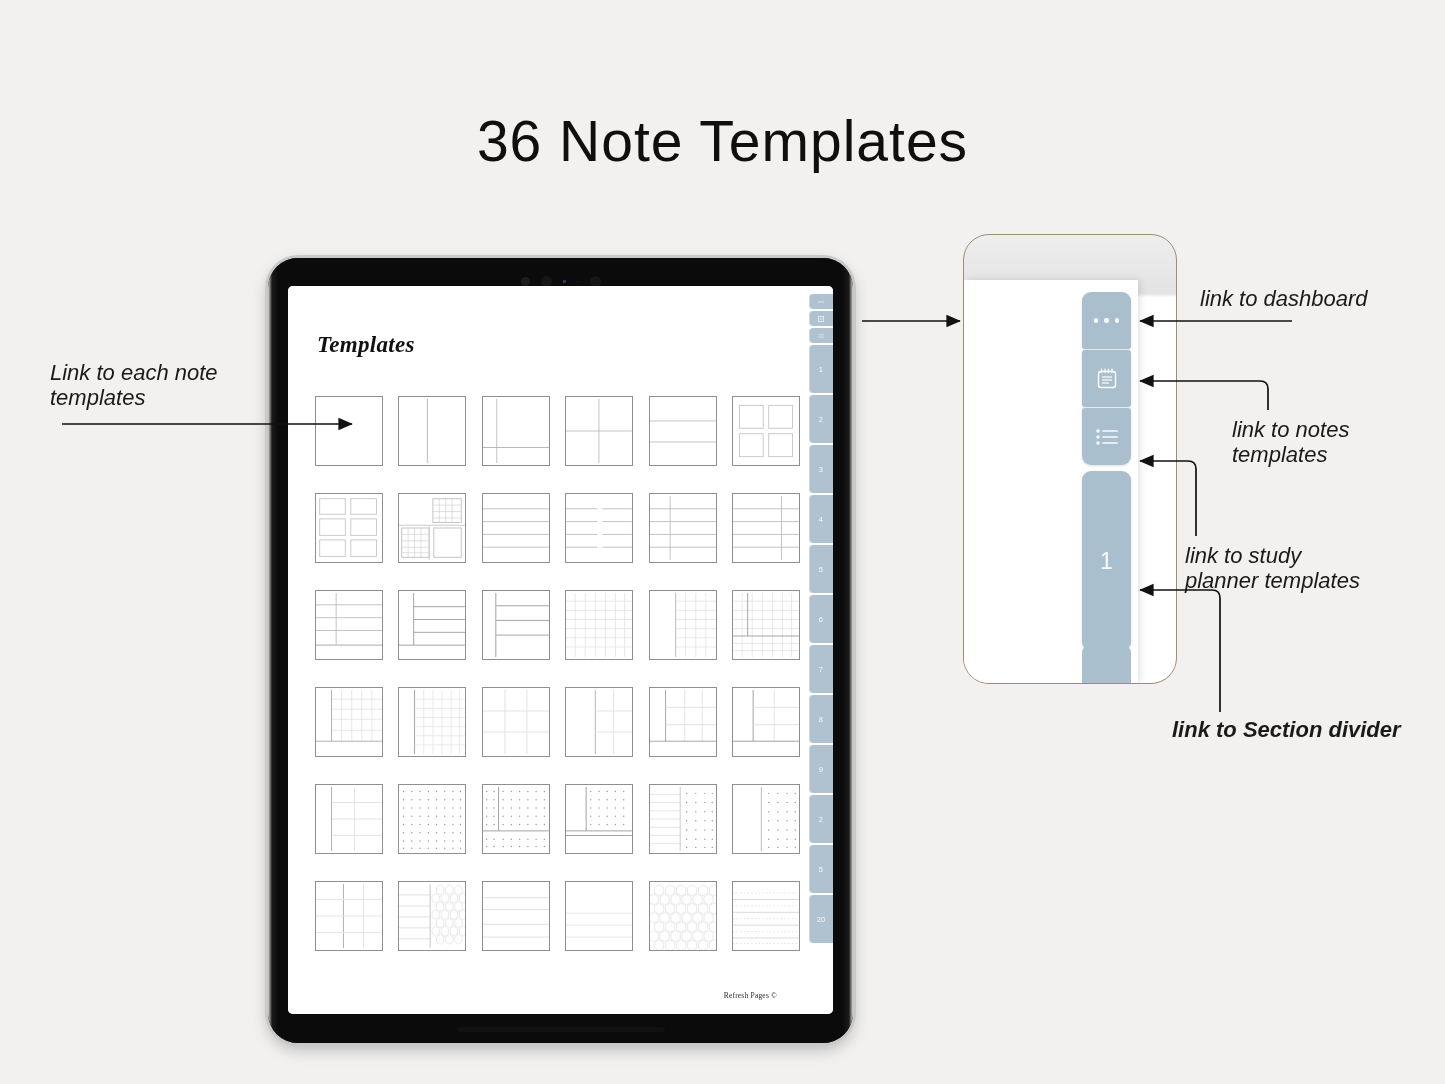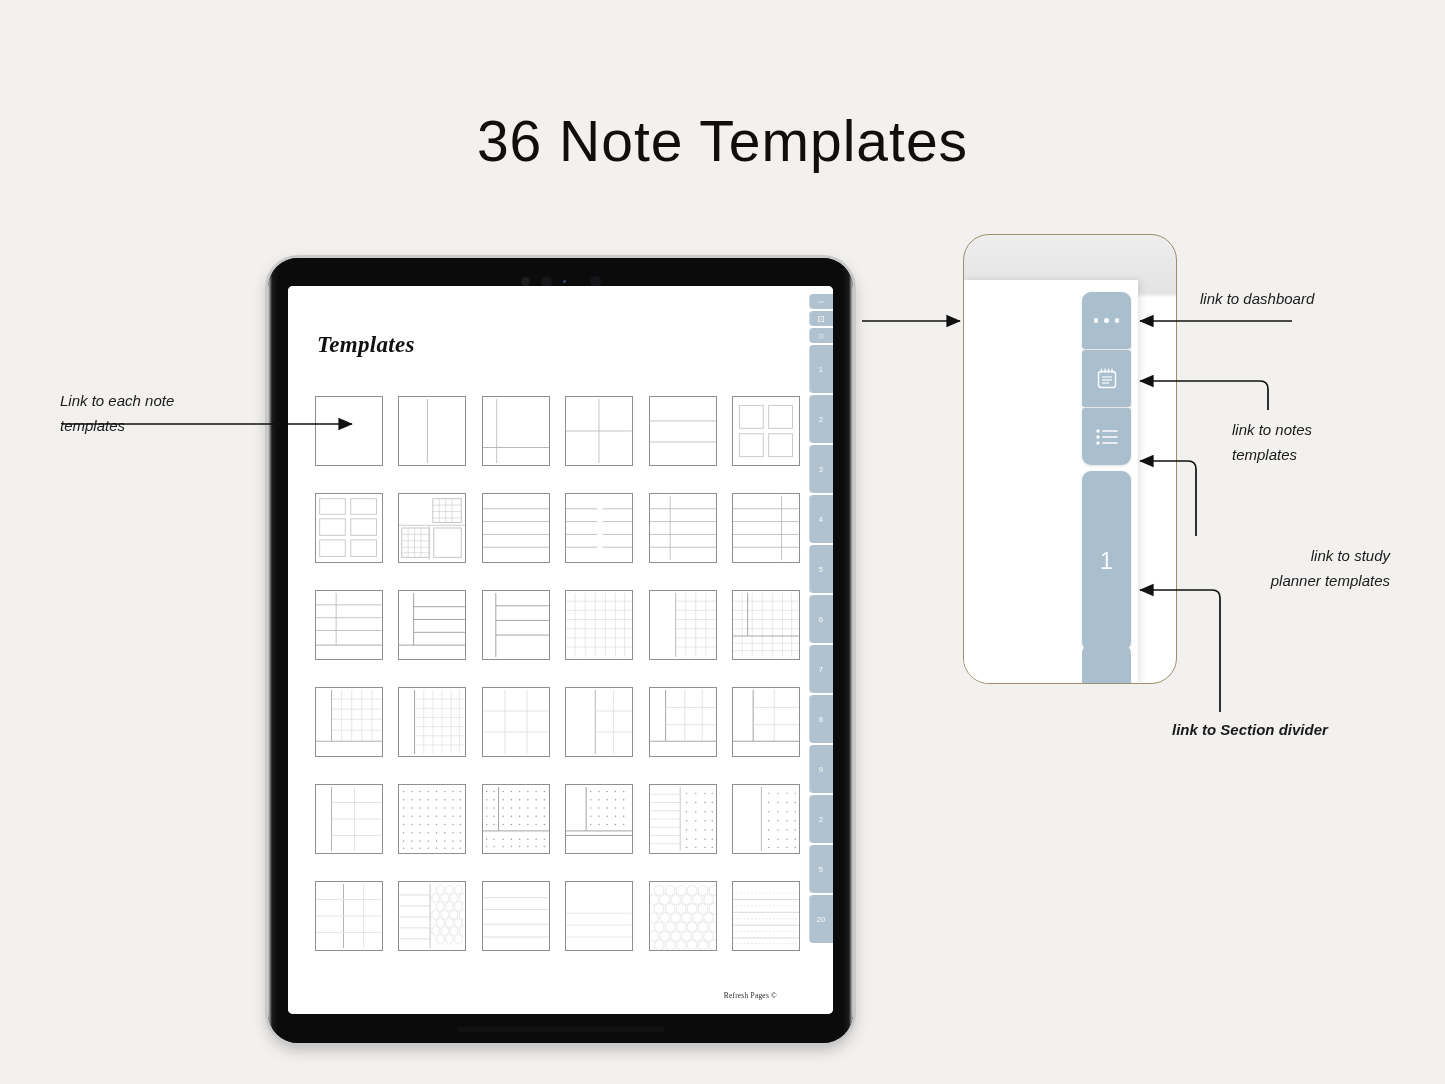--- a/index.html
+++ b/index.html
@@ -19,29 +19,29 @@
     color:#100f0e;
     font-weight:400;
     margin-top:40px;
   }
 
   
   .anno{
     position:absolute;
     font-family:"Liberation Sans", sans-serif;
     font-style:italic;
-    font-size:15px;
+    font-size:22px;
     line-height:25px;
     color:#1a1a1a;
     white-space:pre-line;
   }
-  .anno-left{left:60px;top:360px;width:240px;margin-top:28px;}
+  .anno-left{left:50px;top:360px;width:240px;}
   .anno-dash{left:1200px;top:286px;}
   .anno-notes{left:1232px;top:417px;width:190px;text-align:left;}
-  .anno-study{left:1185px;top:543px;width:205px;text-align:right;}
+  .anno-study{left:1185px;top:543px;width:205px;text-align:left;}
   .anno-divider{left:1172px;top:717px;font-weight:bold;}
 
   
   #wires{position:absolute;left:0;top:0;width:1445px;height:1084px;pointer-events:none;}
 
   
   .tablet{
     position:absolute;left:268px;top:258px;
     width:585px;height:785px;
     background:#0d0d0e;

